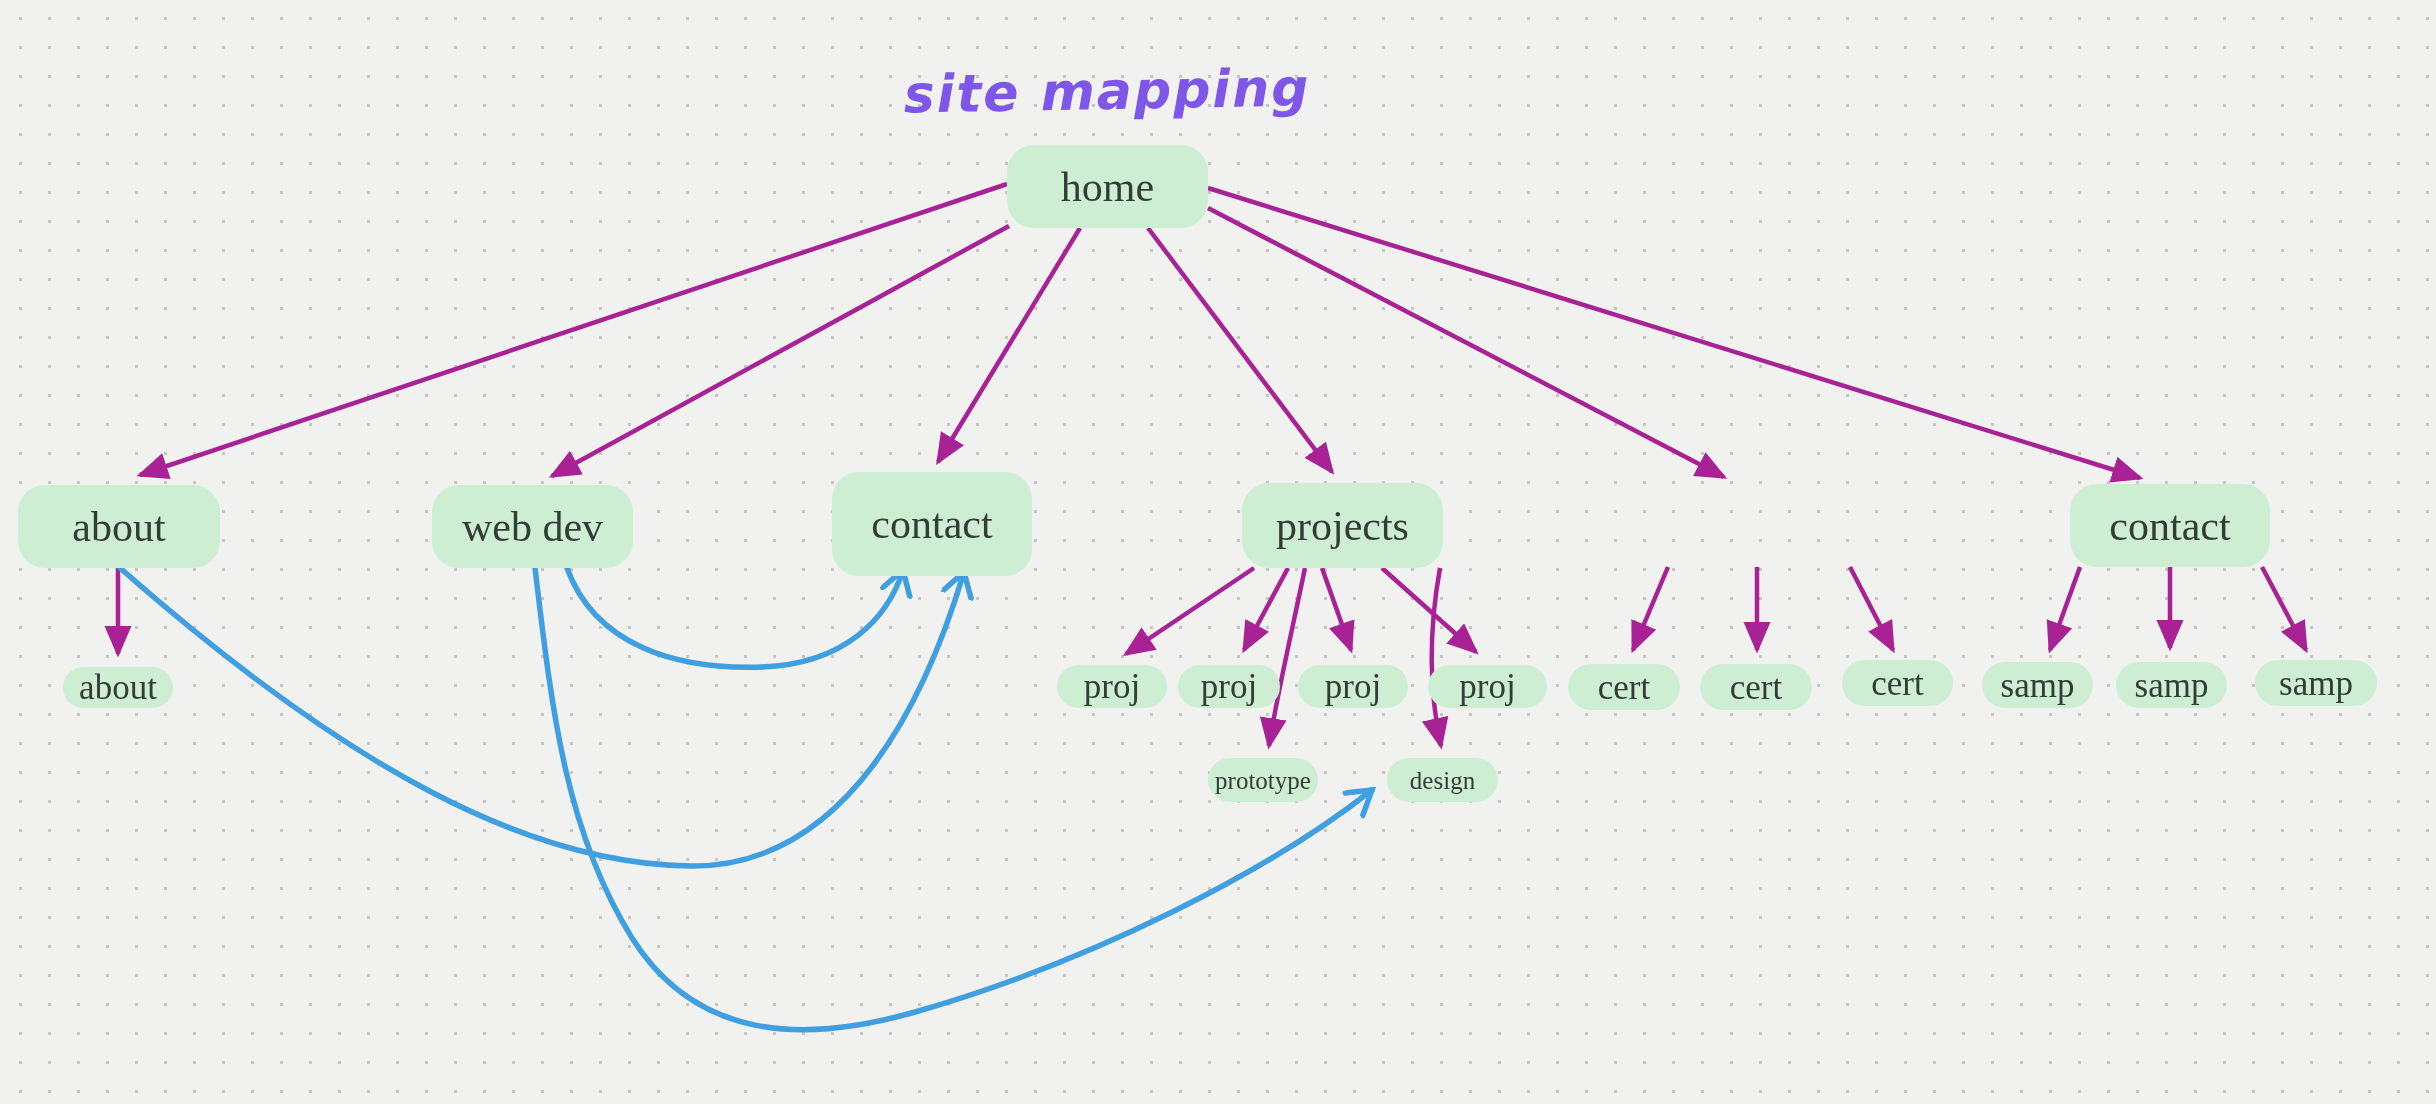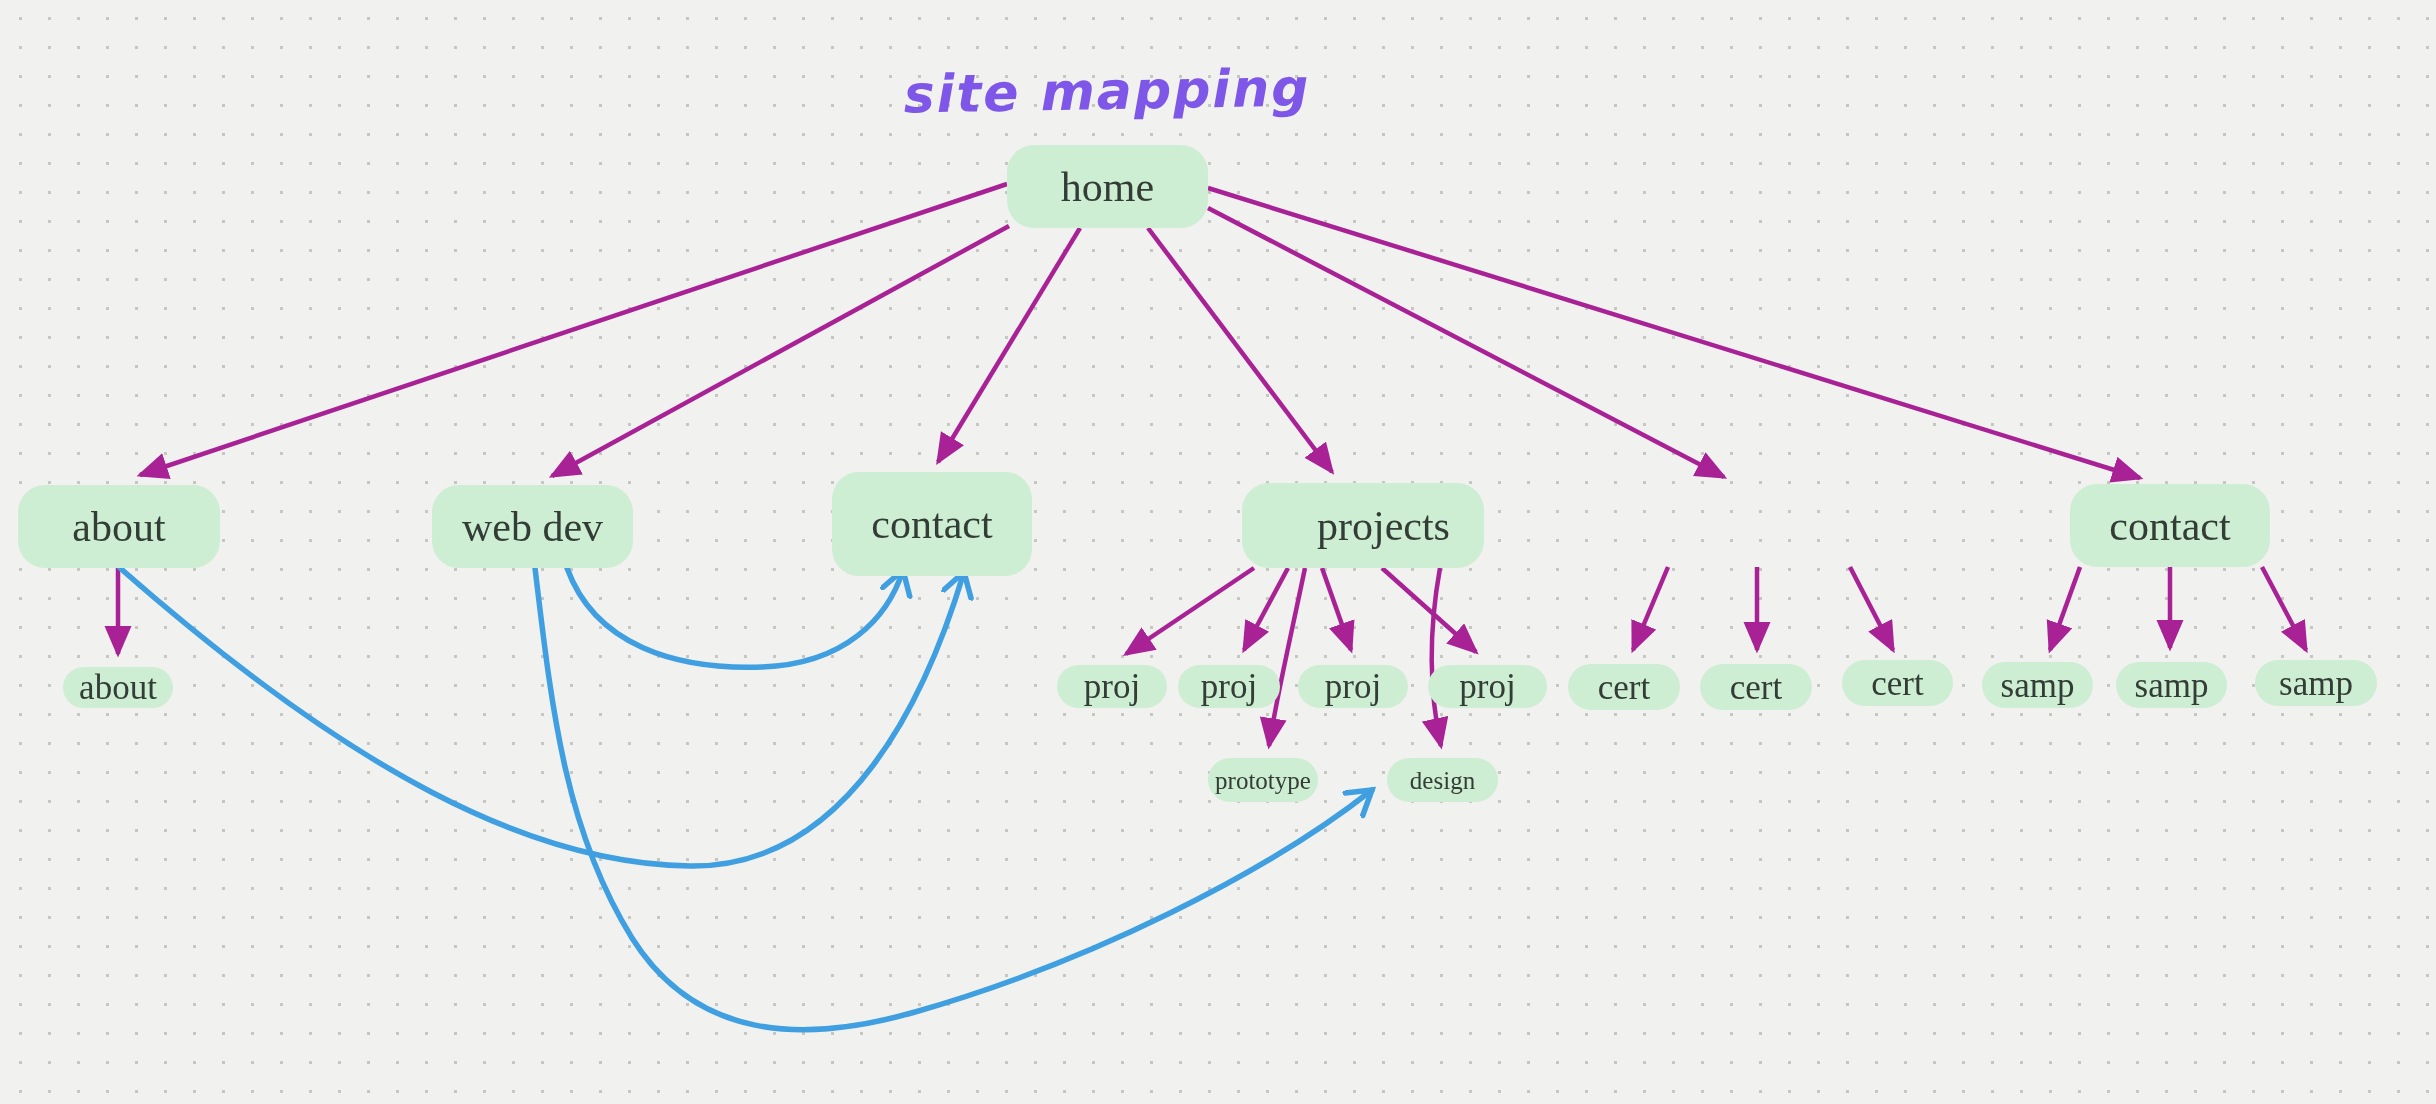--- a/index.html
+++ b/index.html
@@ -33,21 +33,21 @@
     font-size:42px;line-height:1;white-space:nowrap;
     cursor:default;
     border-radius:27px;
   }
   .node.small{font-size:35px;}
   .node.tiny{font-size:25px;}
   .n-home{left:1007px;top:145px;width:201px;height:83px;}
   .n-about{left:18px;top:485px;width:202px;height:83px;}
   .n-web-dev{left:432px;top:485px;width:201px;height:83px;}
   .n-contact{left:832px;top:472px;width:200px;height:104px;}
-  .n-projects{left:1242px;top:483px;width:201px;height:85px;padding-left:41px;}
+  .n-projects{left:1242px;top:483px;width:201px;height:85px;}
   .n-certifications{left:1655px;top:484px;width:202px;height:83px;font-size:36px;}
   .n-writing{left:2070px;top:484px;width:200px;height:83px;}
   .n-resume{left:63px;top:667px;width:110px;height:41px;}
   .n-proj-1{left:1057px;top:665px;width:110px;height:43px;}
   .n-proj-2{left:1178px;top:665px;width:102px;height:43px;}
   .n-proj-3{left:1298px;top:665px;width:110px;height:43px;}
   .n-proj-4{left:1428px;top:665px;width:119px;height:43px;}
   .n-cert-1{left:1568px;top:664px;width:112px;height:46px;}
   .n-cert-2{left:1700px;top:664px;width:112px;height:46px;}
   .n-cert-3{left:1842px;top:660px;width:111px;height:46px;}

